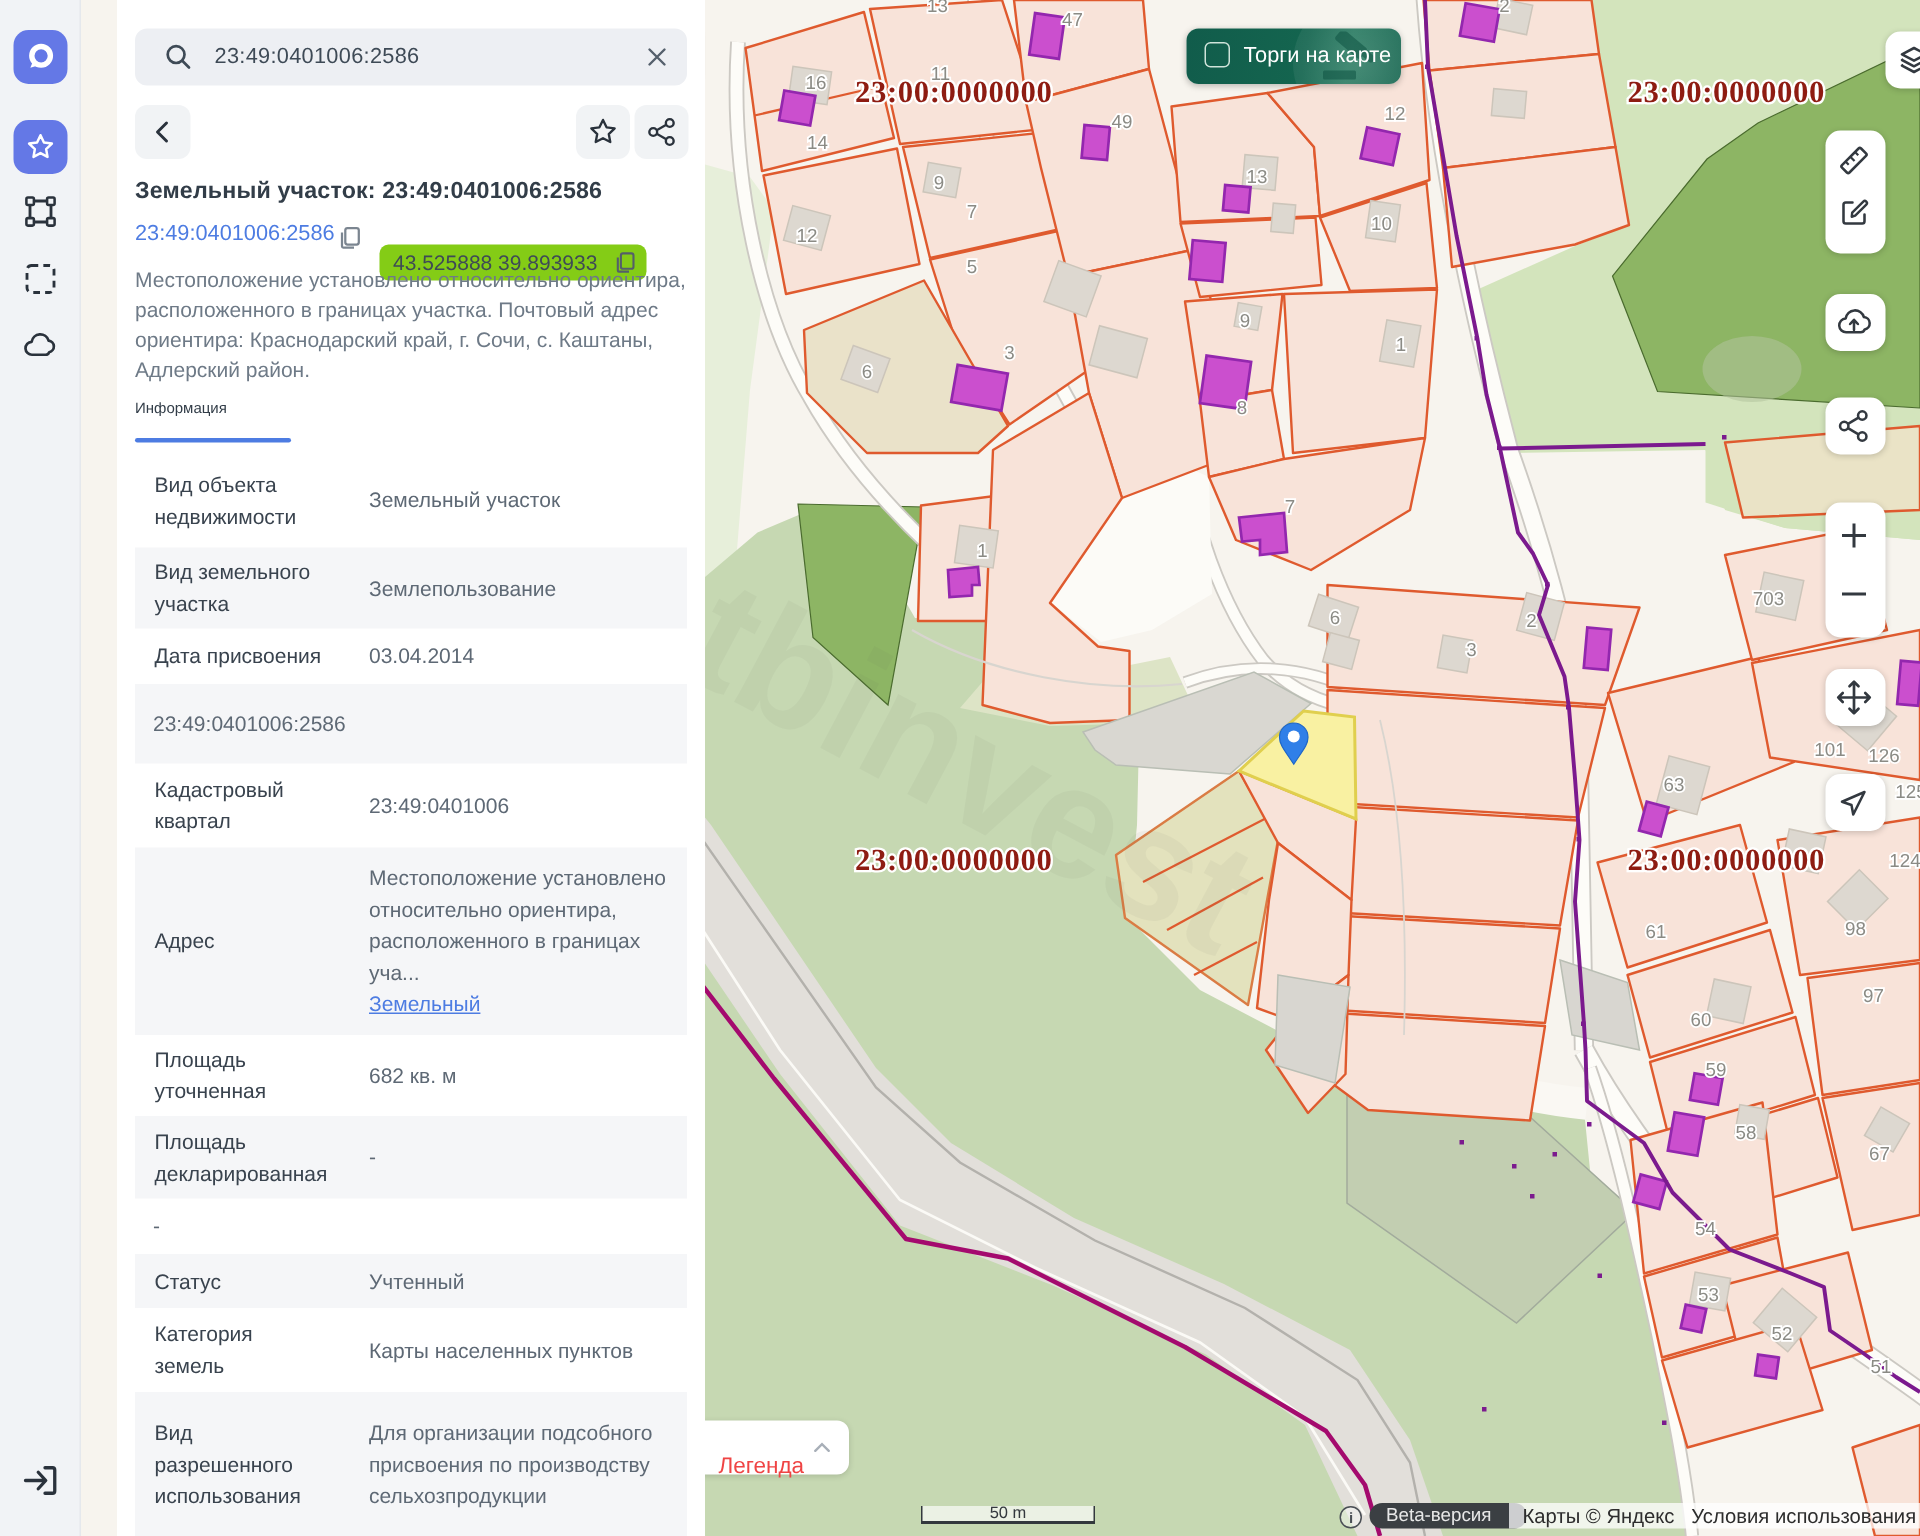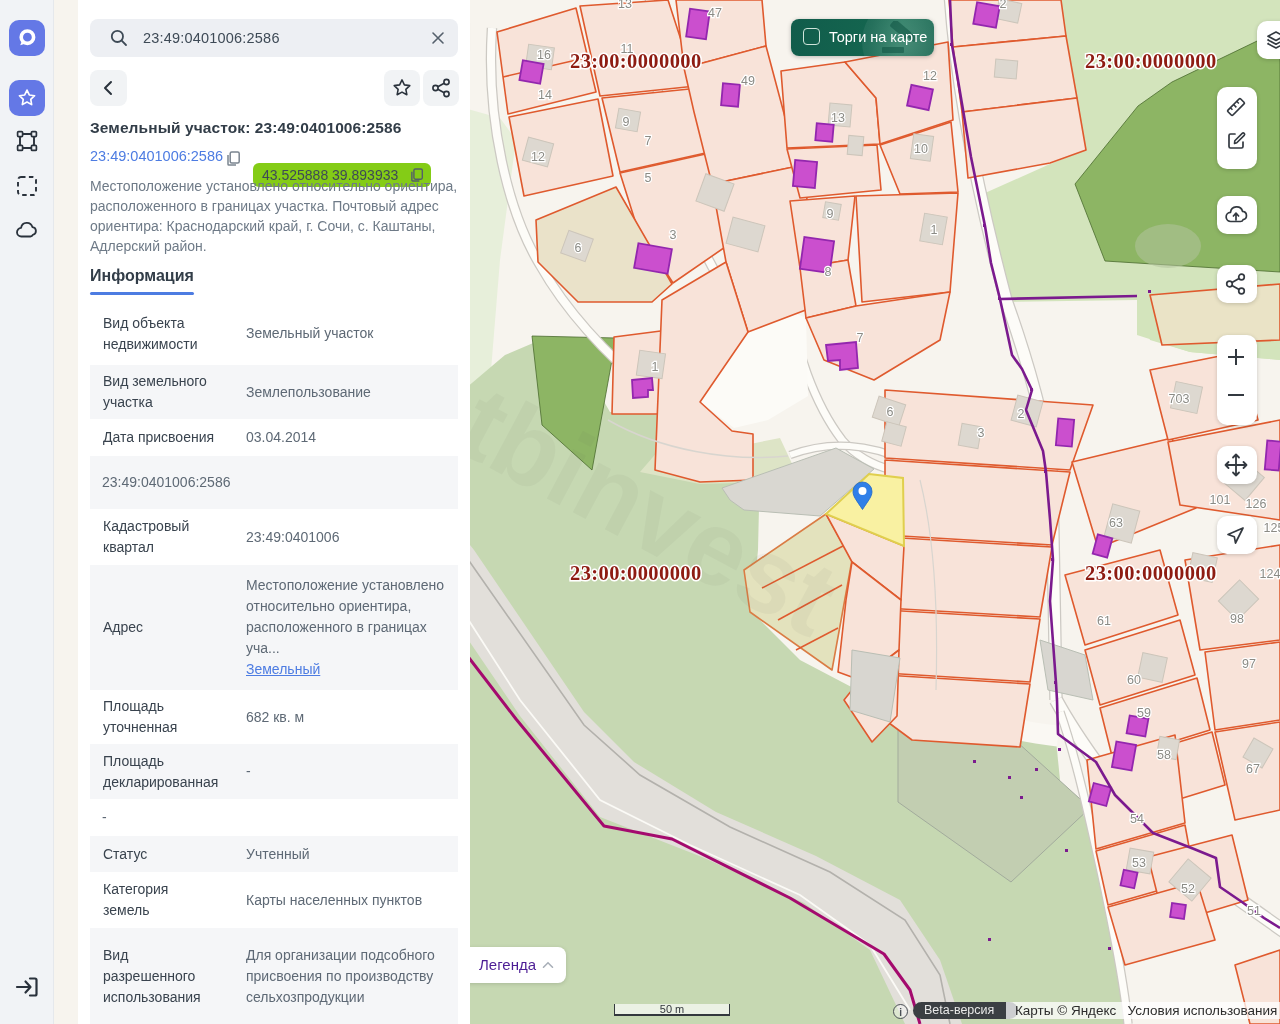--- a/index.html
+++ b/index.html
@@ -10,21 +10,21 @@
   #panel { position:absolute; left:54px; top:0; width:392px; height:1024px; background:#ffffff; z-index:20;margin-left:24px; }
   .sbtn { position:absolute; left:9px; width:36px; height:36px; border-radius:10px; }
   .blue { background:#6478e6; }
   .srch { position:absolute; left:12px; top:19px; width:368px; height:38px; background:#edeff3; border-radius:8px; }
   .srch span { position:absolute; left:53px; top:11px; font-size:14.5px; color:#3e4a56; letter-spacing:.2px; }
   .gbtn { position:absolute; background:#f1f3f5; border-radius:8px; }
   .title { position:absolute; left:12px; top:119px; font-size:15.5px; font-weight:bold; color:#323d48; letter-spacing:.1px;}
   .link { position:absolute; left:12px; top:148px; font-size:14.5px; color:#4d7ce2; }
   .chip { position:absolute; left:175px; top:163px; height:24px; background:#84cc16; border-radius:6px; font-size:14px; color:#3e4a56; padding:3.5px 7px 0 9px; }
   .para { position:absolute; left:12px; top:176px; font-size:14px; color:#6e7a87; line-height:20px; }
-  .tab { position:absolute; left:12px; top:267px; font-size:16px; font-weight:bold; color:#323d48; }
+  .tab { position:absolute; left:12px; top:267px; font-size:10px; font-weight:normal; color:#323d48; }
   .tabline { position:absolute; left:12px; top:292px; width:104px; height:3px; background:#4d7ce2; border-radius:2px; }
   .tbl { position:absolute; left:12px; top:302px; width:368px; }
   .row { display:flex; width:368px; }
   .row.g { background:#f5f6f8; }
   .lbl { width:144px; padding-left:13px; padding-right:19px; color:#39434e; font-size:14px; line-height:21px; display:flex; align-items:center; }
   .val { width:224px; padding-left:12px; color:#5e6975; font-size:14px; line-height:21px; display:flex; align-items:center; }
   .vlink { color:#4d7ce2; text-decoration:underline; }
   .mbtn { position:absolute; width:40px; height:38px; background:#ffffff; border-radius:10px; box-shadow:0 1px 4px rgba(0,0,0,0.18); }
 </style>
 </head>
@@ -296,21 +296,21 @@
   <svg width="26" height="26" viewBox="0 0 26 26" style="margin:6px">
         <path d="M13 2.5 L13 23.5 M2.5 13 L23.5 13 M13 2.5 L10 5.5 M13 2.5 L16 5.5 M13 23.5 L10 20.5 M13 23.5 L16 20.5 M2.5 13 L5.5 10 M2.5 13 L5.5 16 M23.5 13 L20.5 10 M23.5 13 L20.5 16" fill="none" stroke="#333940" stroke-width="1.8" stroke-linecap="round"></path>
       </svg>
 </div>
 <div class="mbtn" style="right:23px;top:516px;z-index:5">
   <svg width="24" height="24" viewBox="0 0 24 24" style="margin:7px">
         <path d="M19 5 L11.5 20 L10.3 13.7 L4 11.5 Z" fill="none" stroke="#333940" stroke-width="1.7" stroke-linejoin="round"></path>
       </svg>
 </div>
 <div style="position:absolute;left:16px;top:947px;width:104px;height:36px;background:#ffffff;border-radius:8px;box-shadow:0 1px 4px rgba(0,0,0,0.15);z-index:5">
-  <span style="position:absolute;left:17px;top:9px;font-size:15px;color:#4c1d95">Легенда</span>
+  <span style="position:absolute;left:17px;top:22px;font-size:15px;color:#ef4444">Легенда</span>
   <svg style="position:absolute;right:12px;top:14px" width="12" height="8" viewBox="0 0 12 8">
         <path d="M1.5 6.2 L6 1.8 L10.5 6.2" fill="none" stroke="#a8afb8" stroke-width="1.6" stroke-linecap="round"></path>
       </svg>
 </div>
 <div style="position:absolute;left:168px;top:1004px;width:116px;height:12px;background:rgba(255,255,255,0.65);border-left:1.6px solid #33383d;border-right:1.6px solid #33383d;border-bottom:2px solid #33383d;z-index:5">
   <div style="position:absolute;width:100%;text-align:center;top:-1px;font-size:11px;color:#33383d">50 m</div>
 </div>
 <div style="position:absolute;left:447px;top:1004px;width:15px;height:15px;border:1.3px solid #4a4f55;border-radius:50%;z-index:5;background:rgba(255,255,255,0.4)">
   <div style="position:absolute;left:5.3px;top:1.5px;font-size:10px;color:#4a4f55;font-weight:bold">i</div>
 </div>

